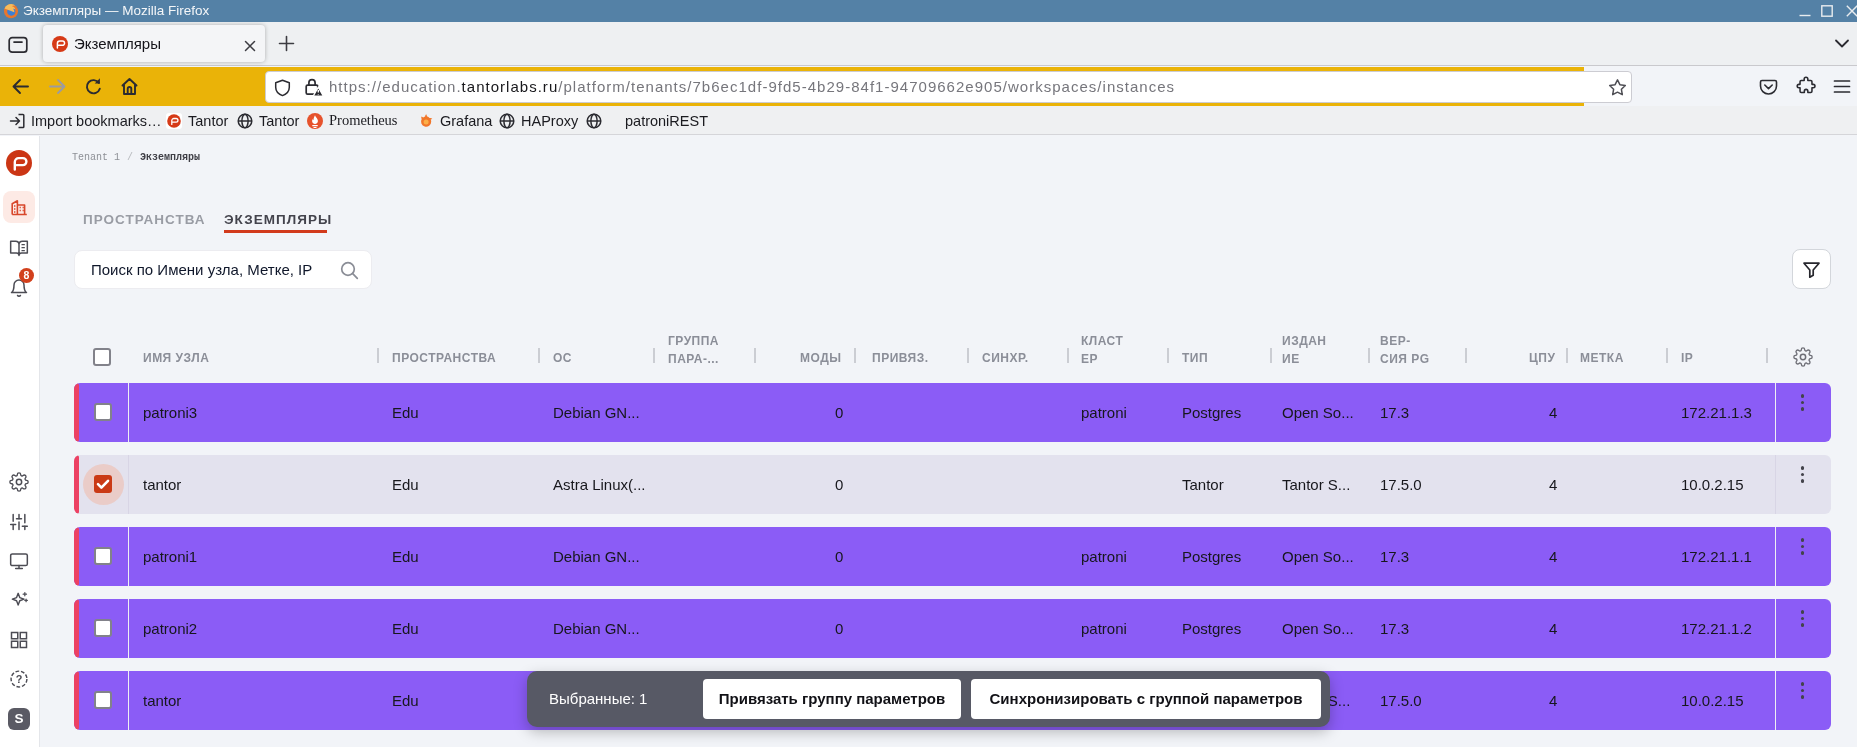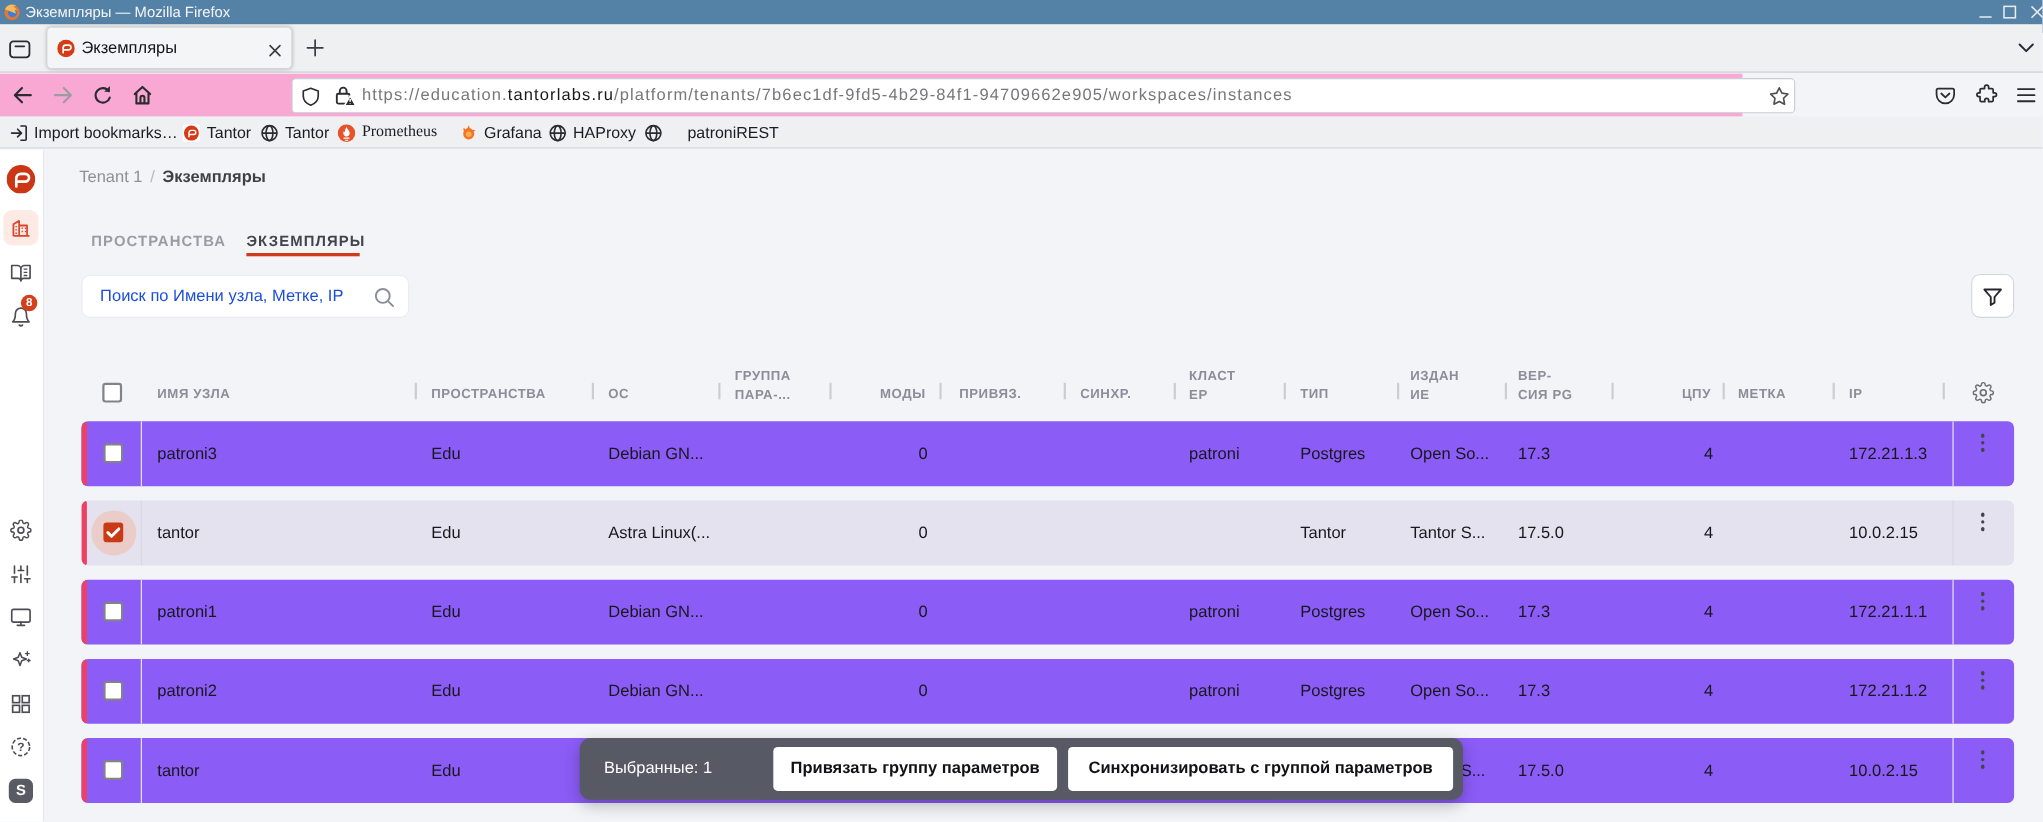--- a/index.html
+++ b/index.html
@@ -6,40 +6,40 @@
   html,body { width:1857px; height:747px; overflow:hidden; }
   body { font-family:"Liberation Sans", sans-serif; position:relative; background:#f2f4f8; }
   .abs { position:absolute; }
 
   
   #titlebar { position:absolute; left:0; top:0; width:1857px; height:30px; background:#5481a6;text-align:right; }
   #titlebar .title { position:absolute; left:23px; top:0; line-height:22px; font-size:13.5px; color:#f4f6f8; }
   #tabbar { position:absolute; left:0; top:22px; width:1857px; height:44px; background:#eef0f2; border-bottom:1px solid #c9c9cd; }
   #tab { position:absolute; left:43px; top:3px; width:222px; height:37px; background:#f4f5f7; border-radius:4px; box-shadow:0 0 4px rgba(0,0,0,0.28); }
   #tab .ttitle { position:absolute; left:31px; top:0; line-height:37px; font-size:15px; color:#15141a; }
-  #navbar { position:absolute; left:0; top:67px; width:1584px; height:39px; background:#f9a8d4; }
+  #navbar { position:absolute; left:0; top:67px; width:1584px; height:39px; background:#eab308; }
   #urlbar { position:absolute; left:265px; top:4px; width:1367px; height:32px; background:#fff; border:1px solid #ccccd2; border-radius:4px; }
   #urlbar .url { position:absolute; left:63px; top:0; line-height:30px; font-size:15px; letter-spacing:1.02px; color:#76767c; white-space:nowrap; }
   #urlbar .url b { color:#18181c; font-weight:400; }
   #bookmarksbar { position:absolute; left:0; top:106px; width:1857px; height:29px; background:#eff0f2; border-bottom:1px solid #d5d5d9;padding-left:45px; }
   .bmitem { position:absolute; top:0; height:29px; display:flex; align-items:center; gap:6px; font-size:14.5px; color:#1b1b20; white-space:nowrap; }
 
   
   #app { position:absolute; left:0; top:136px; width:1857px; height:611px; background:#f2f4f8; }
   #sidebar { position:absolute; left:0; top:0; width:40px; height:611px; background:#fff; border-right:1px solid #e4e6ea; }
 
-  #crumbs { position:absolute; left:72px; top:16px; font-size:15px; color:#8e9096; }
+  #crumbs { position:absolute; left:72px; top:16px; font-size:10px; color:#8e9096;font-family:Liberation Mono, monospace; }
   #crumbs b { color:#3f3f46; font-weight:bold; }
   #crumbs .sep { color:#b7b9be; padding:0 7px; }
 
   .toptab { position:absolute; top:76px; font-size:13.5px; font-weight:bold; letter-spacing:1px; }
   #underline { position:absolute; left:224px; top:94px; width:103px; height:3px; background:#d23a1c; }
 
   #search { position:absolute; left:74px; top:114px; width:298px; height:39px; background:#fff; border-radius:8px; border:1px solid #ececf0; }
-  #search .ph { position:absolute; left:16px; top:0; line-height:37px; font-size:15px; color:#1d4ed8; }
+  #search .ph { position:absolute; left:16px; top:0; line-height:37px; font-size:15px; color:#0f172a; }
   #filterbtn { position:absolute; left:1792px; top:113px; width:39px; height:40px; background:#fff; border:1px solid #d3d6db; border-radius:8px; display:flex; align-items:center; justify-content:center; }
 
   
   .hl { position:absolute; top:215px; font-size:12px; font-weight:bold; color:#8b8e98; letter-spacing:0.5px; white-space:nowrap; }
   .hl2 { position:absolute; top:197px; font-size:12px; font-weight:bold; color:#8b8e98; letter-spacing:0.5px; line-height:17.5px; white-space:nowrap; }
   .hsep { position:absolute; top:212px; width:2px; height:15px; background:#cbcdd3; }
   .cb { position:absolute; width:18px; height:18px; border:2px solid #82828a; border-radius:3px; background:#fff; }
 
   
   .row { position:absolute; left:74px; width:1757px; height:59px; background:#8b5cf6; border-radius:6px; overflow:hidden; }

